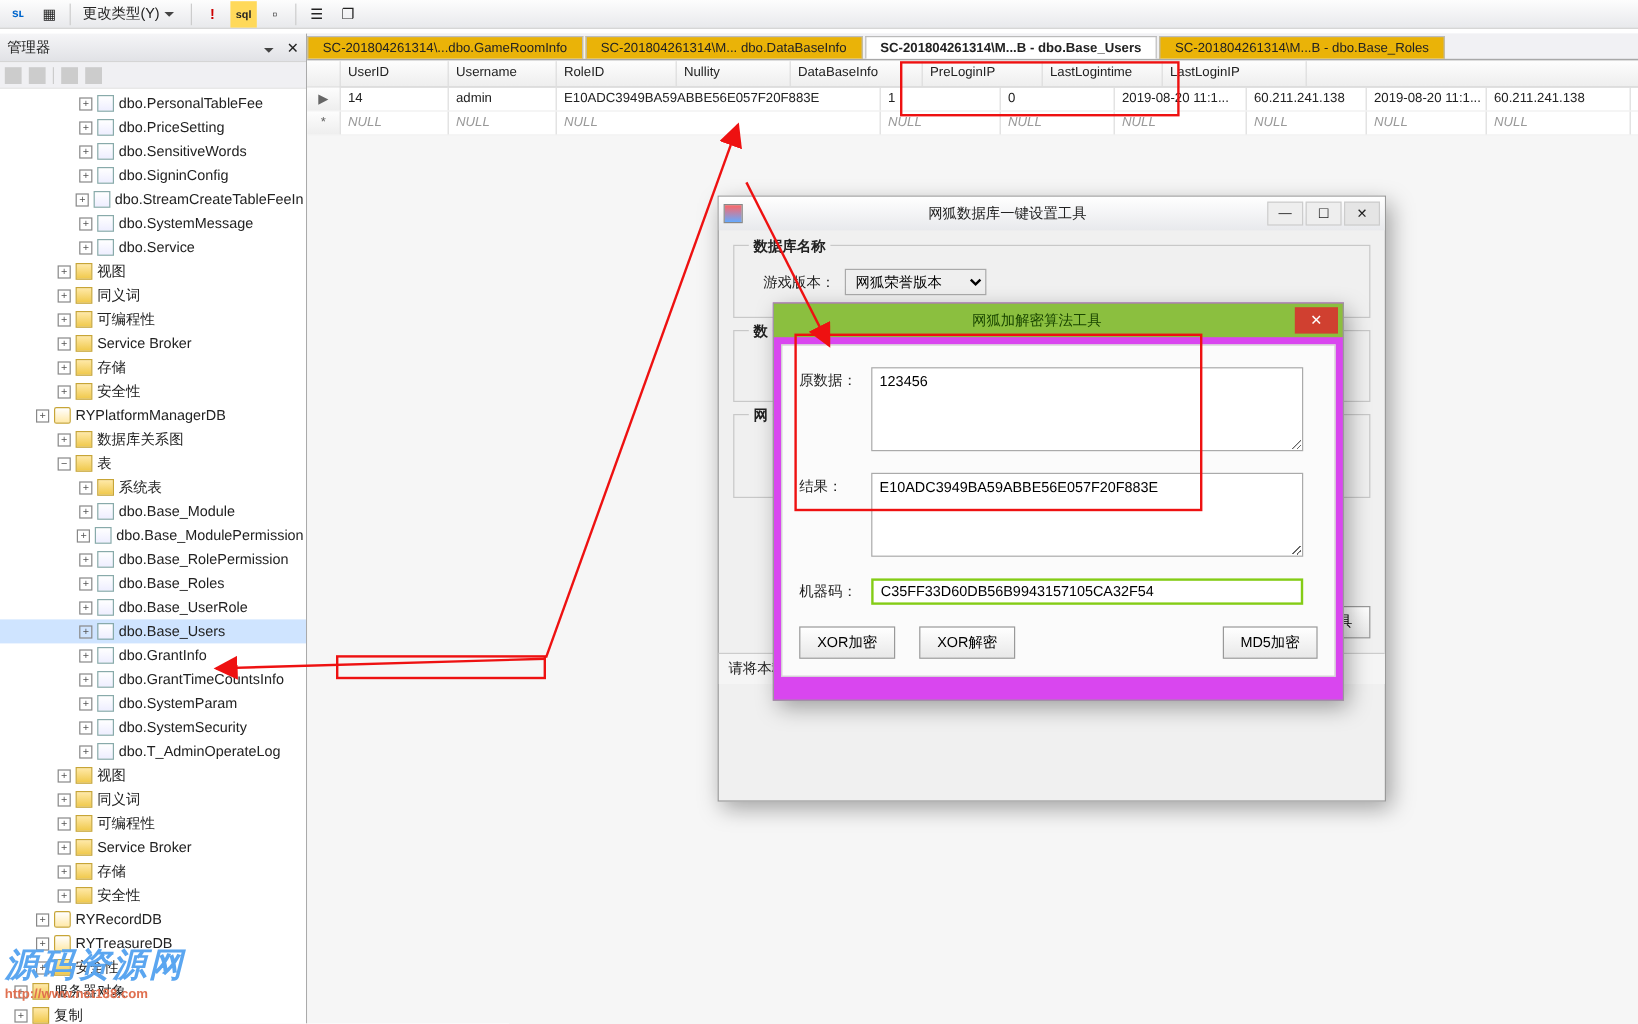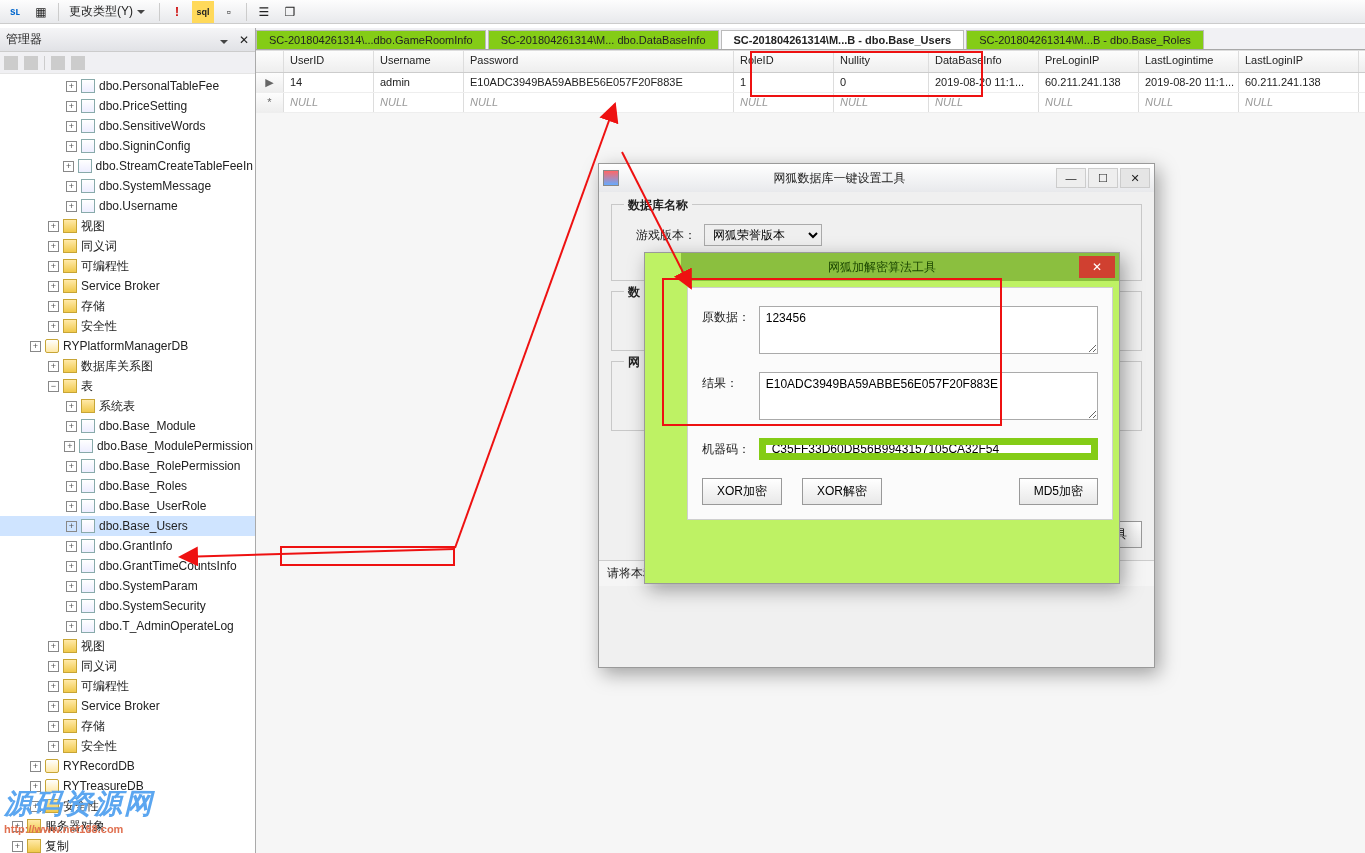--- a/index.html
+++ b/index.html
@@ -24,21 +24,21 @@
 .exp-box { width: 11px; height: 11px; border: 1px solid #888; display: inline-flex; align-items: center; justify-content: center; font-size: 9px; color: #555; margin-right: 4px; line-height: 1; }
 .ico { width: 14px; height: 14px; margin-right: 4px; display: inline-block; }
 .ico-table { background: linear-gradient(#fff,#eef); border: 1px solid #8aa; }
 .ico-folder { background: linear-gradient(#ffe9a8,#f0c94c); border: 1px solid #c7a536; }
 .ico-db { background: linear-gradient(#fff,#ffe9a8); border: 1px solid #c7a536; border-radius: 2px; }
 .node.selected { background: #cfe4ff; }
 
 
 .main { position: absolute; left: 256px; right: 0; top: 28px; bottom: 0; background: #f6f6f6; }
 .tabs { height: 22px; background: #f1f1f4; display: flex; align-items: flex-end; border-bottom: 1px solid #a8a8a8; overflow: hidden; }
-.tab { padding: 3px 12px; font-size: 11px; border: 1px solid #bbb; border-bottom: none; margin-right: 2px; background: #84cc16; cursor: pointer; white-space: nowrap; }
+.tab { padding: 3px 12px; font-size: 11px; border: 1px solid #bbb; border-bottom: none; margin-right: 2px; background: #eab308; cursor: pointer; white-space: nowrap; }
 .tab.active { background: #fff; font-weight: bold; }
 .grid { background: #fff; border-top: 1px solid #ddd; }
 .gh { display: flex; height: 22px; background: linear-gradient(#fdfdfd,#eee); border-bottom: 1px solid #ccc; }
 .gh .cell, .row .cell { border-right: 1px solid #ddd; padding: 3px 6px; font-size: 11px; overflow: hidden; white-space: nowrap; }
 .row { display: flex; height: 20px; border-bottom: 1px solid #eee; }
 .rowhdr { width: 28px; background: linear-gradient(#fdfdfd,#eee); border-right: 1px solid #ccc; text-align: center; font-size: 10px; color: #666; }
 .null { font-style: italic; color: #999; }
 .c-userid { width: 90px; }
 .c-username { width: 90px; }
 .c-password { width: 270px; }
@@ -51,33 +51,33 @@
 
 
 .dialog { position: absolute; background: #f0f0f0; border: 1px solid #9a9a9a; box-shadow: 4px 6px 18px rgba(0,0,0,0.35); }
 .dlg-titlebar { height: 28px; background: linear-gradient(#fff,#e8e9ec); display: flex; align-items: center; padding: 0 4px; }
 .dlg-title { flex: 1; text-align: center; font-size: 12px; }
 .wbtn { width: 30px; height: 20px; background: #eee; border: 1px solid #ccc; margin-left: 2px; display: flex; align-items: center; justify-content: center; cursor: pointer; font-size: 11px; }
 .wbtn.close { background: #e5e5e5; }
 .dlg-body { padding: 12px; }
 .gbox { border: 1px solid #c8c8c8; padding: 12px 12px 14px 12px; margin-bottom: 10px; }
 .gbox-title { position: relative; top: -20px; background: #f0f0f0; display: inline-block; padding: 0 4px; font-size: 12px; font-weight: bold; }
-.form-row { display: flex; align-items: center; margin-bottom: 20px; }
+.form-row { display: flex; align-items: center; margin-bottom: 4px; }
 .form-row label { width: 72px; text-align: right; margin-right: 8px; font-size: 12px; }
 select, input.txt { border: 1px solid #aaa; padding: 2px 4px; font-size: 12px; }
 .btn { padding: 4px 14px; background: linear-gradient(#fff,#e8e8e8); border: 1px solid #999; cursor: pointer; font-size: 12px; }
 .statusbar { border-top: 1px solid #ccc; padding: 4px 8px; font-size: 12px; background: #f5f5f5; }
 
 
-.dlg-green { background: #bef264; padding-left: 36px; }
+.dlg-green { background: #d946ef; }
 .dlg-green .dlg-titlebar { background: #8bbf3f; color: #083; }
 .dlg-green .dlg-title { color: #1a4600; }
 .green-body { background: #fbfbfb; margin: 6px; padding: 18px 14px 14px 14px; border: 1px solid #cfcfcf; }
-.big-input { width: 360px; height: 48px; border: 1px solid #aaa; padding: 4px 6px; font-size: 12px; }
-.sm-input { width: 360px; height: 22px; border: 7px solid #84cc16; padding: 2px 6px; font-size: 12px; }
+.big-input { width: 360px; height: 70px; border: 1px solid #aaa; padding: 4px 6px; font-size: 12px; }
+.sm-input { width: 360px; height: 22px; border: 2px solid #84cc16; padding: 2px 6px; font-size: 12px; }
 .green-row { display: flex; margin-bottom: 18px; }
 .green-row label { width: 54px; text-align: left; margin-right: 6px; font-size: 12px; padding-top: 3px; }
 .green-btns { display: flex; justify-content: space-between; margin-top: 18px; }
 .close-red { background: #d04030; color: #fff; width: 36px; height: 22px; display: flex; align-items: center; justify-content: center; cursor: pointer; }
 
 
 .red-box { position: absolute; border: 2px solid #e11; pointer-events: none; }
 .arrow-svg { position: absolute; pointer-events: none; }
 
 
@@ -155,21 +155,21 @@
       <div class="node">
         <span class="indent" style="width: 64px;"></span>
         <span class="exp-box">+</span>
         <span class="ico ico-table"></span>
         <span>dbo.SystemMessage</span>
       </div>
       <div class="node">
         <span class="indent" style="width: 64px;"></span>
         <span class="exp-box">+</span>
         <span class="ico ico-table"></span>
-        <span>dbo.Username</span>
+        <span>dbo.Service</span>
       </div>
       <div class="node">
         <span class="indent" style="width: 46px;"></span>
         <span class="exp-box">+</span>
         <span class="ico ico-folder"></span>
         <span>视图</span>
       </div>
       <div class="node">
         <span class="indent" style="width: 46px;"></span>
         <span class="exp-box">+</span>
@@ -364,21 +364,20 @@
       <div class="tab">SC-201804261314\...dbo.GameRoomInfo</div>
       <div class="tab">SC-201804261314\M... dbo.DataBaseInfo</div>
       <div class="tab active">SC-201804261314\M...B - dbo.Base_Users</div>
       <div class="tab">SC-201804261314\M...B - dbo.Base_Roles</div>
     </div>
   <div class="grid">
     <div class="gh">
       <div class="cell rowhdr"></div>
       <div class="cell c-userid">UserID</div>
       <div class="cell c-username">Username</div>
-      <div class="cell c-password">Password</div>
       <div class="cell c-roleid">RoleID</div>
       <div class="cell c-nullity">Nullity</div>
       <div class="cell c-prelogintime">DataBaseInfo</div>
       <div class="cell c-preloginip">PreLoginIP</div>
       <div class="cell c-lastlogintime">LastLogintime</div>
       <div class="cell c-lastloginip">LastLoginIP</div>
     </div>
     <div id="gridrows">
         <div class="row">
           <div class="cell rowhdr">▶</div>

